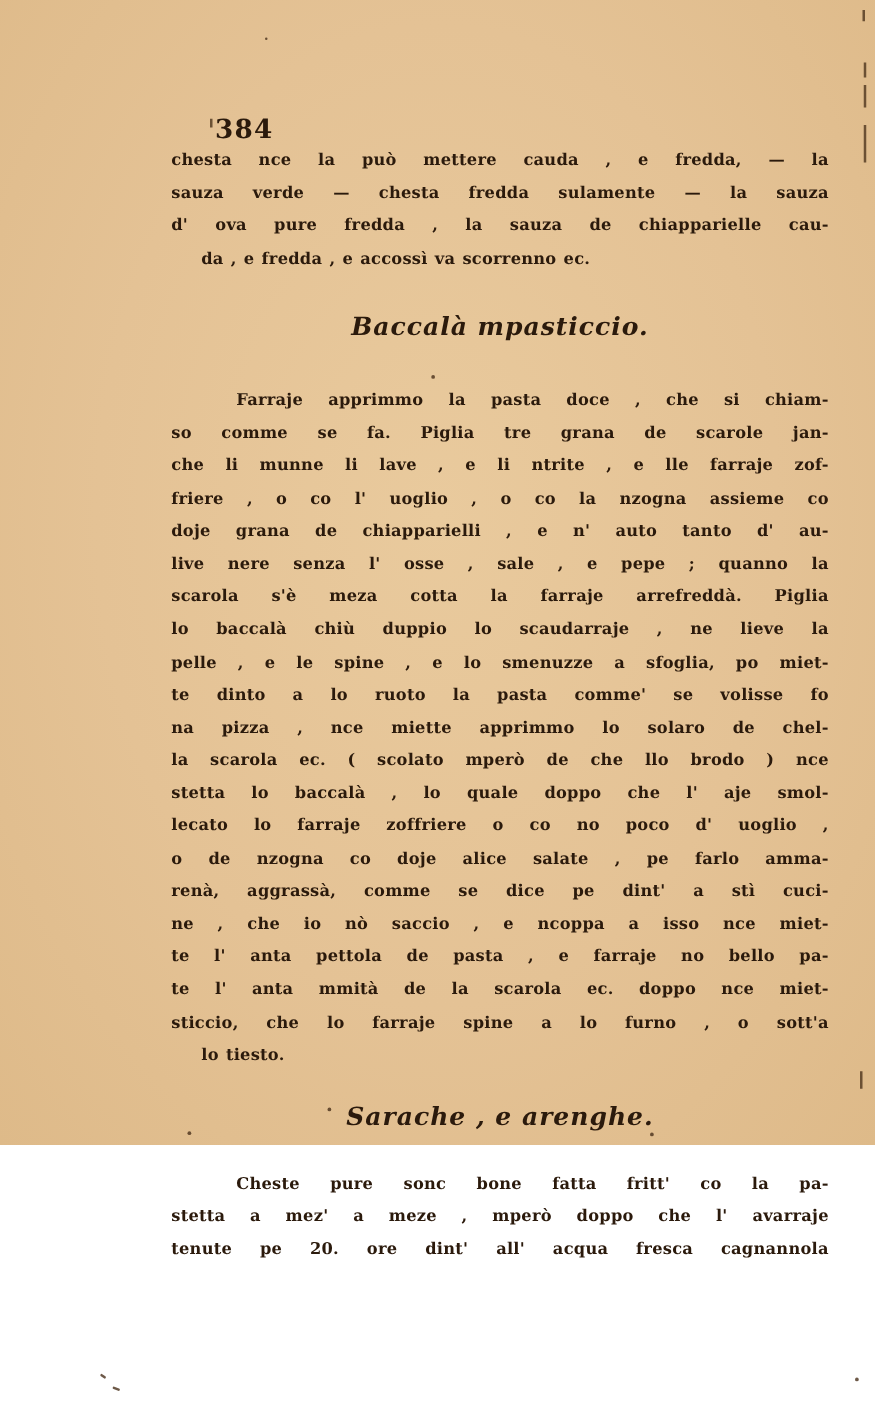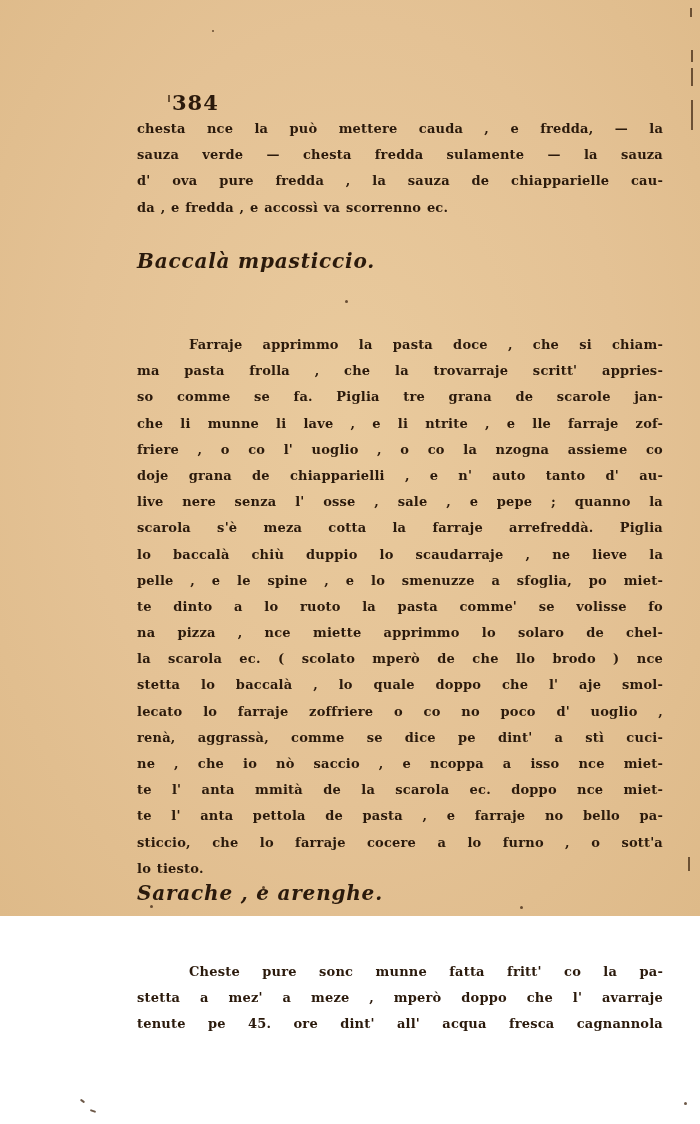--- a/index.html
+++ b/index.html
@@ -38,27 +38,27 @@
   .para-1 { top: 116px; }
   .para-2 { top: 308px; }
   .para-3 { top: 935px; }
   .line {
     text-align: justify;
     text-align-last: justify;
     height: 26.2px;
     white-space: normal;
     overflow: visible;
   }
-  .line.unjust { text-align-last: left; }
-  .line.indent { text-indent: 52px; margin-top: 24px; }
+  .line.unjust { text-align-last: left; margin-left: 24px; }
+  .line.indent { text-indent: 52px; }
   .heading {
     position: absolute;
     left: 137px;
     width: 526px;
-    text-align: left;
+    text-align: center;
     font-size: 20px;
     font-style: italic;
     letter-spacing: 0.8px;
   }
   .heading-1 { top: 249px; }
   .heading-2 { top: 881px; }
   
   .edge-mark {
     position: absolute;
     width: 2px;
@@ -85,48 +85,48 @@
       <div class="line">chesta nce la può mettere cauda , e fredda, — la</div>
       <div class="line">sauza verde — chesta fredda sulamente — la sauza</div>
       <div class="line">d' ova pure fredda , la sauza de chiapparielle cau-</div>
       <div class="line unjust">da , e fredda , e accossì va scorrenno ec.</div>
     </div>
 
   <div class="heading heading-1 ink">Baccalà mpasticcio.</div>
 
   <div class="para para-2 ink">
       <div class="line indent">Farraje apprimmo la pasta doce , che si chiam-</div>
-      <div class="line">ma pasta frolla , che la trovarraje scritt' appries-</div>
       <div class="line">so comme se fa. Piglia tre grana de scarole jan-</div>
       <div class="line">che li munne li lave , e li ntrite , e lle farraje zof-</div>
       <div class="line">friere , o co l' uoglio , o co la nzogna assieme co</div>
       <div class="line">doje grana de chiapparielli , e n' auto tanto d' au-</div>
       <div class="line">live nere senza l' osse , sale , e pepe ; quanno la</div>
       <div class="line">scarola s'è meza cotta la farraje arrefreddà. Piglia</div>
       <div class="line">lo baccalà chiù duppio lo scaudarraje , ne lieve la</div>
       <div class="line">pelle , e le spine , e lo smenuzze a sfoglia, po miet-</div>
       <div class="line">te dinto a lo ruoto la pasta comme' se volisse fo</div>
       <div class="line">na pizza , nce miette apprimmo lo solaro de chel-</div>
       <div class="line">la scarola ec. ( scolato mperò de che llo brodo ) nce</div>
       <div class="line">stetta lo baccalà , lo quale doppo che l' aje smol-</div>
       <div class="line">lecato lo farraje zoffriere o co no poco d' uoglio ,</div>
+      <div class="line">o de nzogna co doje alice salate , pe farlo amma-</div>
       <div class="line">renà, aggrassà, comme se dice pe dint' a stì cuci-</div>
       <div class="line">ne , che io nò saccio , e ncoppa a isso nce miet-</div>
+      <div class="line">te l' anta pettola de pasta , e farraje no bello pa-</div>
       <div class="line">te l' anta mmità de la scarola ec. doppo nce miet-</div>
-      <div class="line">te l' anta pettola de pasta , e farraje no bello pa-</div>
-      <div class="line">sticcio, che lo farraje cocere a lo furno , o sott'a</div>
+      <div class="line">sticcio, che lo farraje spine a lo furno , o sott'a</div>
       <div class="line unjust">lo tiesto.</div>
     </div>
 
   <div class="heading heading-2 ink">Sarache , e arenghe.</div>
 
   <div class="para para-3 ink">
-      <div class="line indent">Cheste pure sonc munne fatta fritt' co la pa-</div>
+      <div class="line indent">Cheste pure sonc bone fatta fritt' co la pa-</div>
       <div class="line">stetta a mez' a meze , mperò doppo che l' avarraje</div>
-      <div class="line">tenute pe 45. ore dint' all' acqua fresca cagnannola</div>
+      <div class="line">tenute pe 20. ore dint' all' acqua fresca cagnannola</div>
     </div>
 
   <div class="edge-mark" style="left:690px; top:8px;   height:9px;"></div>
   <div class="edge-mark" style="left:691px; top:50px;  height:12px;"></div>
   <div class="edge-mark" style="left:691px; top:68px;  height:18px;"></div>
   <div class="edge-mark" style="left:691px; top:100px; height:30px;"></div>
   <div class="edge-mark" style="left:688px; top:857px; height:14px;"></div>
 
   <div class="speck" style="left:262px; top:886px;  width:3px; height:3px;"></div>
   <div class="speck" style="left:520px; top:906px;  width:3px; height:3px;"></div>

